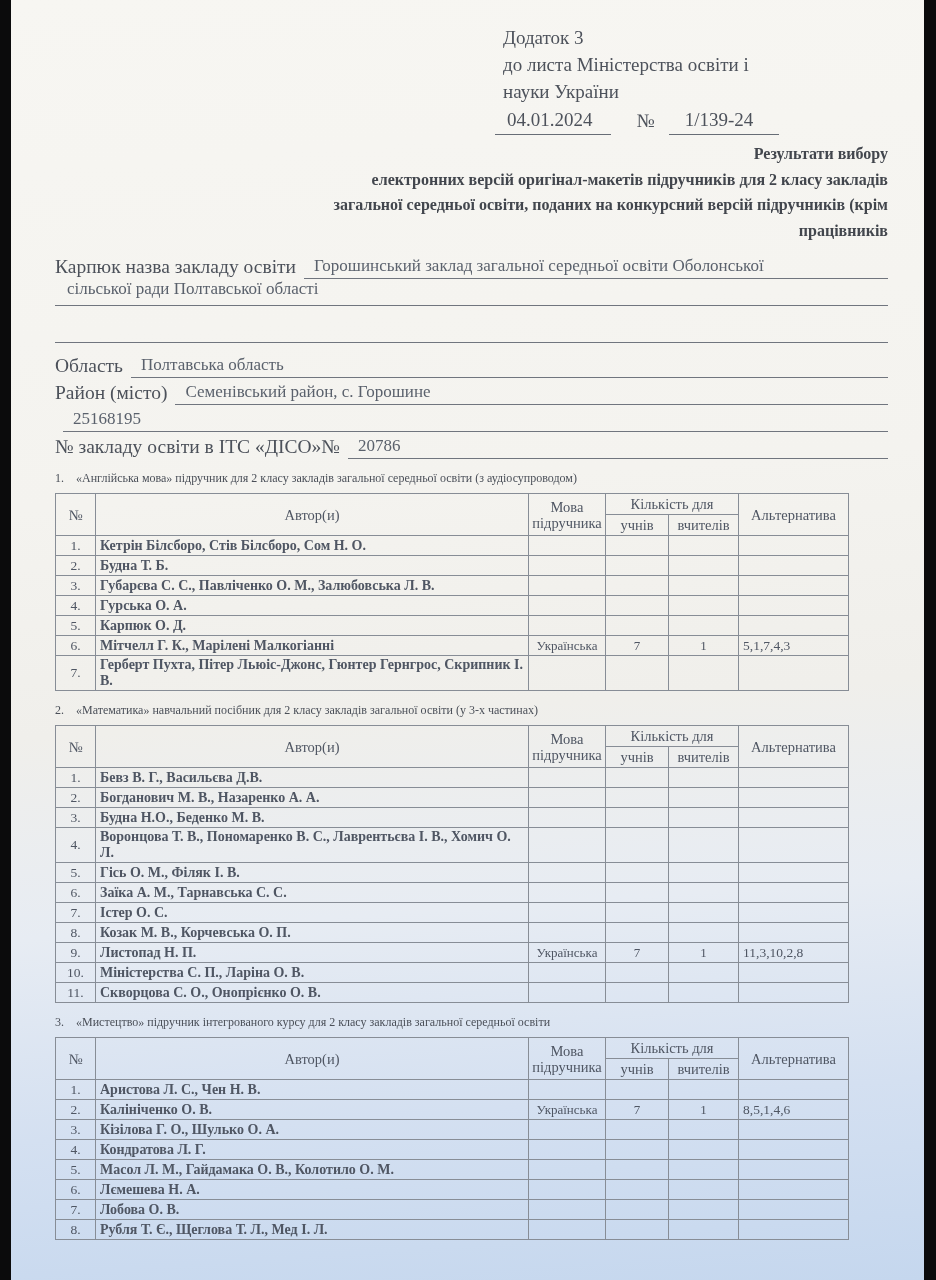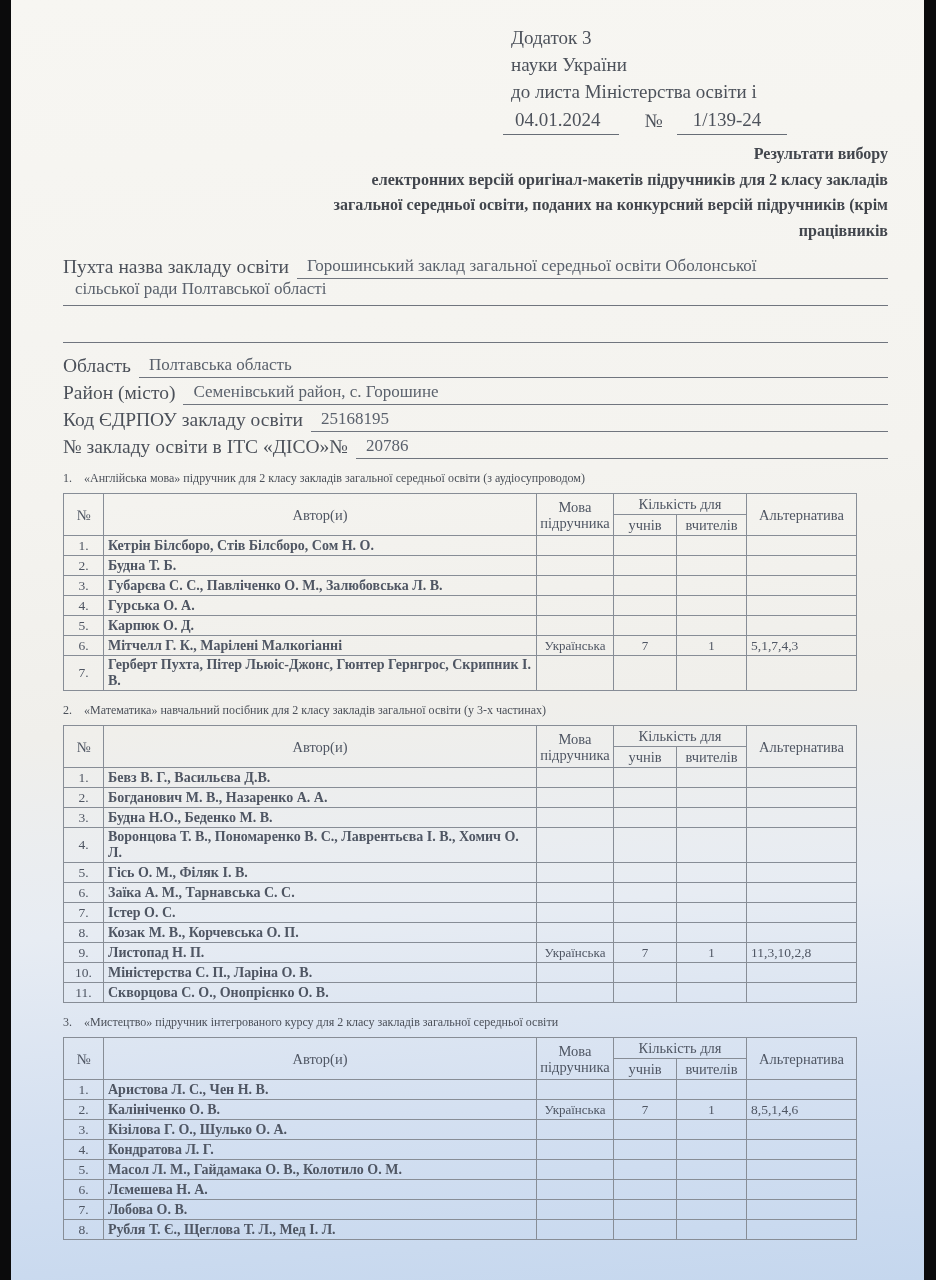--- a/index.html
+++ b/index.html
@@ -8,21 +8,20 @@
     background:#0b0b0c;
     font-family:"Liberation Serif","DejaVu Serif",serif;
     position:relative; overflow:hidden;
   }
   .paper {
     position:absolute; top:0; bottom:0; left:11px; right:12px;
     background:linear-gradient(176deg,
       #f7f6f2 0%, #f4f3ef 38%, #f0efeb 55%,
       #e7ecf3 70%, #d4e0f1 85%, #c5d7ee 100%);
     color:#4e535c;
-    padding-left:8px;
   }
   .content { padding:24px 36px 0 44px; }
 
   
   .appendix { margin-left:448px; font-size:19px; line-height:27px; color:#4d525b; }
   .date-row { display:flex; align-items:flex-end; margin-left:440px; height:30px; font-size:19px; color:#4d525b; }
   .u-date { border-bottom:1.6px solid #676d76; padding:0 18px 3px 12px; }
   .no-sign { margin:0 14px 3px 26px; }
   .u-num  { border-bottom:1.6px solid #676d76; padding:0 26px 3px 16px; }
 
@@ -67,54 +66,53 @@
   .edge.right { right:0; width:12px; }
 </style>
 </head>
 <body>
 
 <div class="paper">
   <div class="content">
 
     <div class="appendix">
       <div>Додаток 3</div>
+      <div>до листа Міністерства освіти і</div>
       <div>науки України</div>
-      <div>до листа Міністерства освіти і</div>
     </div>
     <div class="date-row">
       <span class="u-date">04.01.2024</span>
       <span class="no-sign">№</span>
       <span class="u-num">1/139-24</span>
     </div>
 
     <div class="title">
       <div>Результати вибору</div>
       <div>електронних версій оригінал-макетів підручників для 2 класу закладів</div>
       <div>загальної середньої освіти, поданих на конкурсний версій підручників (крім</div>
       <div>працівників</div>
     </div>
 
     <div class="fields">
       <div class="field-line">
-        <span class="field-label">Пухта назва закладу освіти</span>
+        <span class="field-label">Карпюк назва закладу освіти</span>
         <span class="field-value">Горошинський заклад загальної середньої освіти Оболонської</span>
       </div>
       <div class="full-line">сільської ради Полтавської області</div>
       <div class="empty-line"></div>
 
       <div class="field-line">
         <span class="field-label">Область</span>
         <span class="field-value">Полтавська область</span>
       </div>
       <div class="field-line">
         <span class="field-label">Район (місто)</span>
         <span class="field-value">Семенівський район, с. Горошине</span>
       </div>
       <div class="field-line">
-        <span class="field-label">Код ЄДРПОУ закладу освіти</span>
         <span class="field-value">25168195</span>
       </div>
       <div class="field-line">
         <span class="field-label">№ закладу освіти в ІТС «ДІСО»№</span>
         <span class="field-value">20786</span>
       </div>
     </div>
 
     <div>
   <section>

